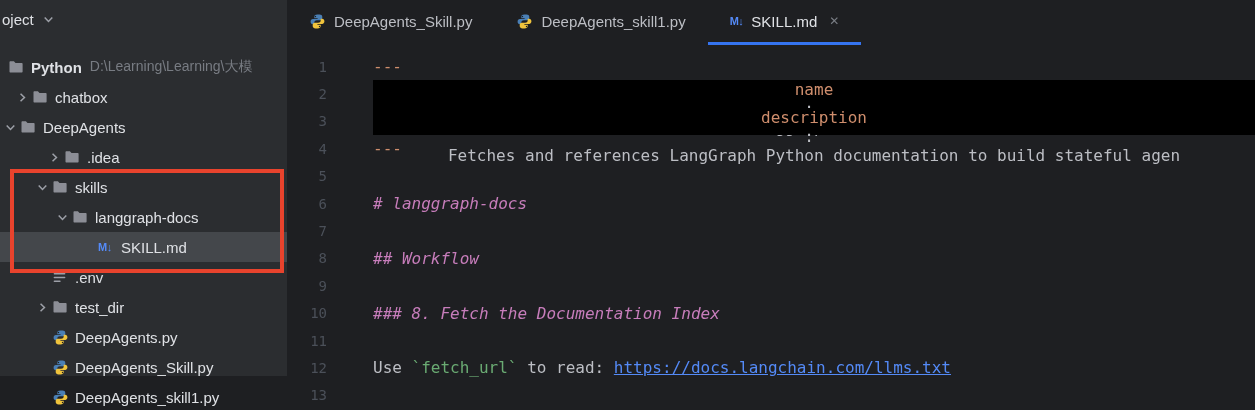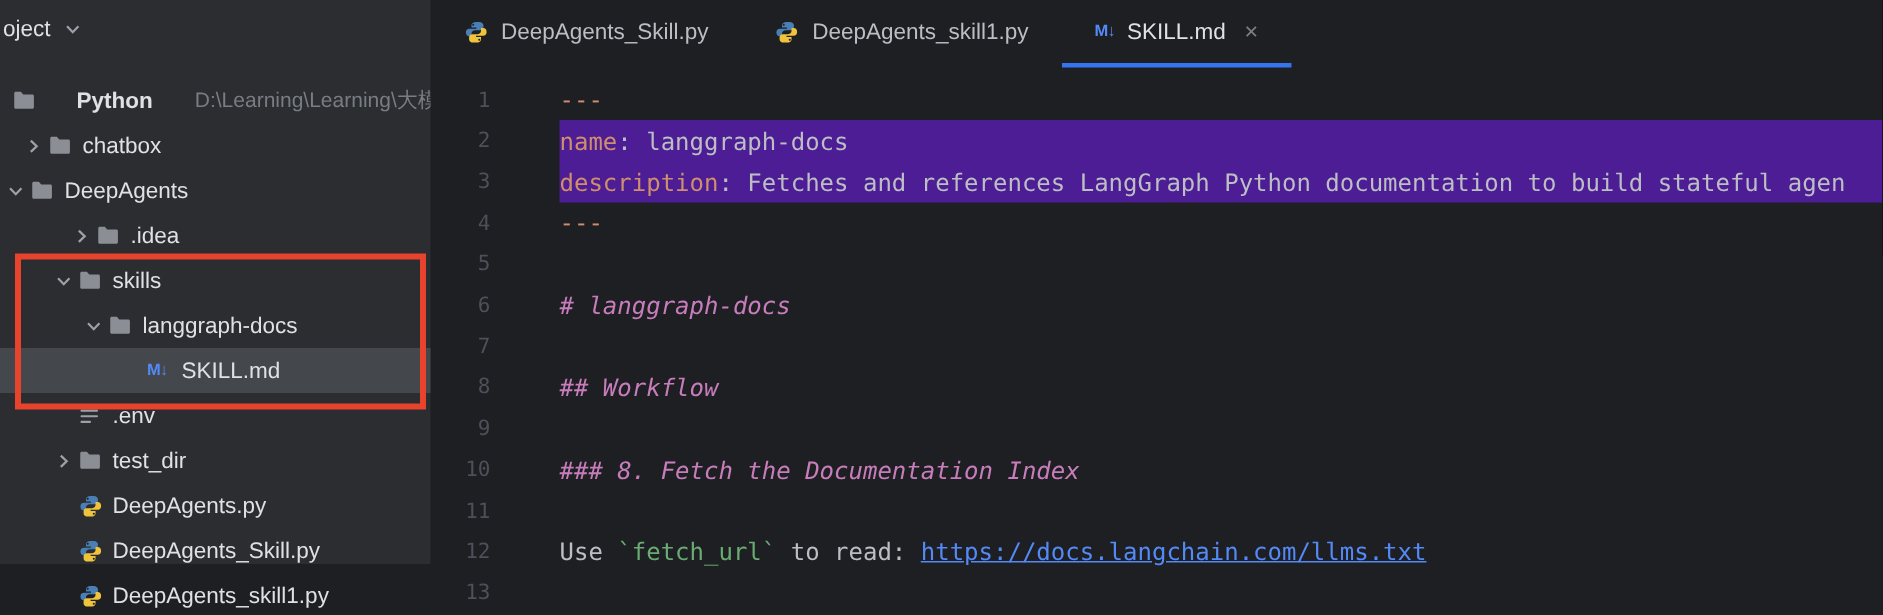--- a/index.html
+++ b/index.html
@@ -25,21 +25,21 @@
   .tab { display:flex; align-items:center; gap:8px; padding:0 22px; font-size:15px; color:#bcbec4; border-bottom:3px solid transparent; cursor:pointer; }
   .tab.active { color:#dfe1e5; border-bottom-color:#3574f0; }
   .tab .close { color:#7a7e85; font-size:12px; margin-left:4px; }
   .ticon2 { display:inline-flex; align-items:center; }
   .mdicon { color:#548af7; font-weight:700; font-size:11px; letter-spacing:-0.5px; font-family:"Liberation Sans",sans-serif; }
   
   .editor { position:absolute; left:287px; top:45px; right:0; bottom:0; background:#1e1f22; padding-top:8px; overflow:hidden; }
   .eline { display:flex; align-items:center; height:27.4px; font-family:"DejaVu Sans Mono","Liberation Mono",monospace; font-size:16px; }
   .ln { width:40px; min-width:40px; text-align:right; color:#4b5059; font-size:14px; }
   .codearea { flex:1; margin-left:46px; height:100%; display:flex; align-items:center; white-space:pre; }
-  .codearea.hl { background:#4c1d95; }
+  .codearea.hl { background:#000000;flex-direction:column; }
   .s-meta { color:#cf8e6d; }
   .s-key { color:#cf8e6d; }
   .s-plain { color:#bcbec4; }
   .s-heading { color:#c77dbb; font-style:italic; }
   .s-code { color:#6aab73; }
   .s-link { color:#548af7; text-decoration:underline; cursor:pointer; }
   
   .watermark { position:absolute; right:5px; bottom:10px; color:#ffffff; font-size:21px; font-weight:700; letter-spacing:.5px; z-index:9; }
 </style>
 </head>
@@ -137,21 +137,21 @@
   <div class="sidebar">
     <div class="tw-header">
       <span>oject</span>
       <span class="chev">
           <svg width="13" height="13" viewBox="0 0 12 12">
             <polyline points="2.5,4.2 6,7.8 9.5,4.2" fill="none" stroke="#9da0a8" stroke-width="1.4"></polyline>
           </svg>
         </span>
     </div>
     <div class="tree">
-        <div class="row" style="padding-left: 8px; gap: 20px;">
+        <div class="row" style="padding-left: 8px;">
           <span class="ticon">
             <svg width="16" height="16" viewBox="0 0 16 16">
               <path fill="#9da0a8" opacity="0.85" d="M1.5 3.2c0-.6.4-1 1-1h3.4l1.6 1.8h6.1c.6 0 1 .4 1 1v7.5c0 .6-.4 1-1 1H2.5c-.6 0-1-.4-1-1z"></path>
             </svg>
           </span>
           <span class="lbl bold">Python</span>
           <span class="path">D:\Learning\Learning\大模</span>
         </div>
         <div class="row" style="padding-left: 12px;">
           <span class="chev">

